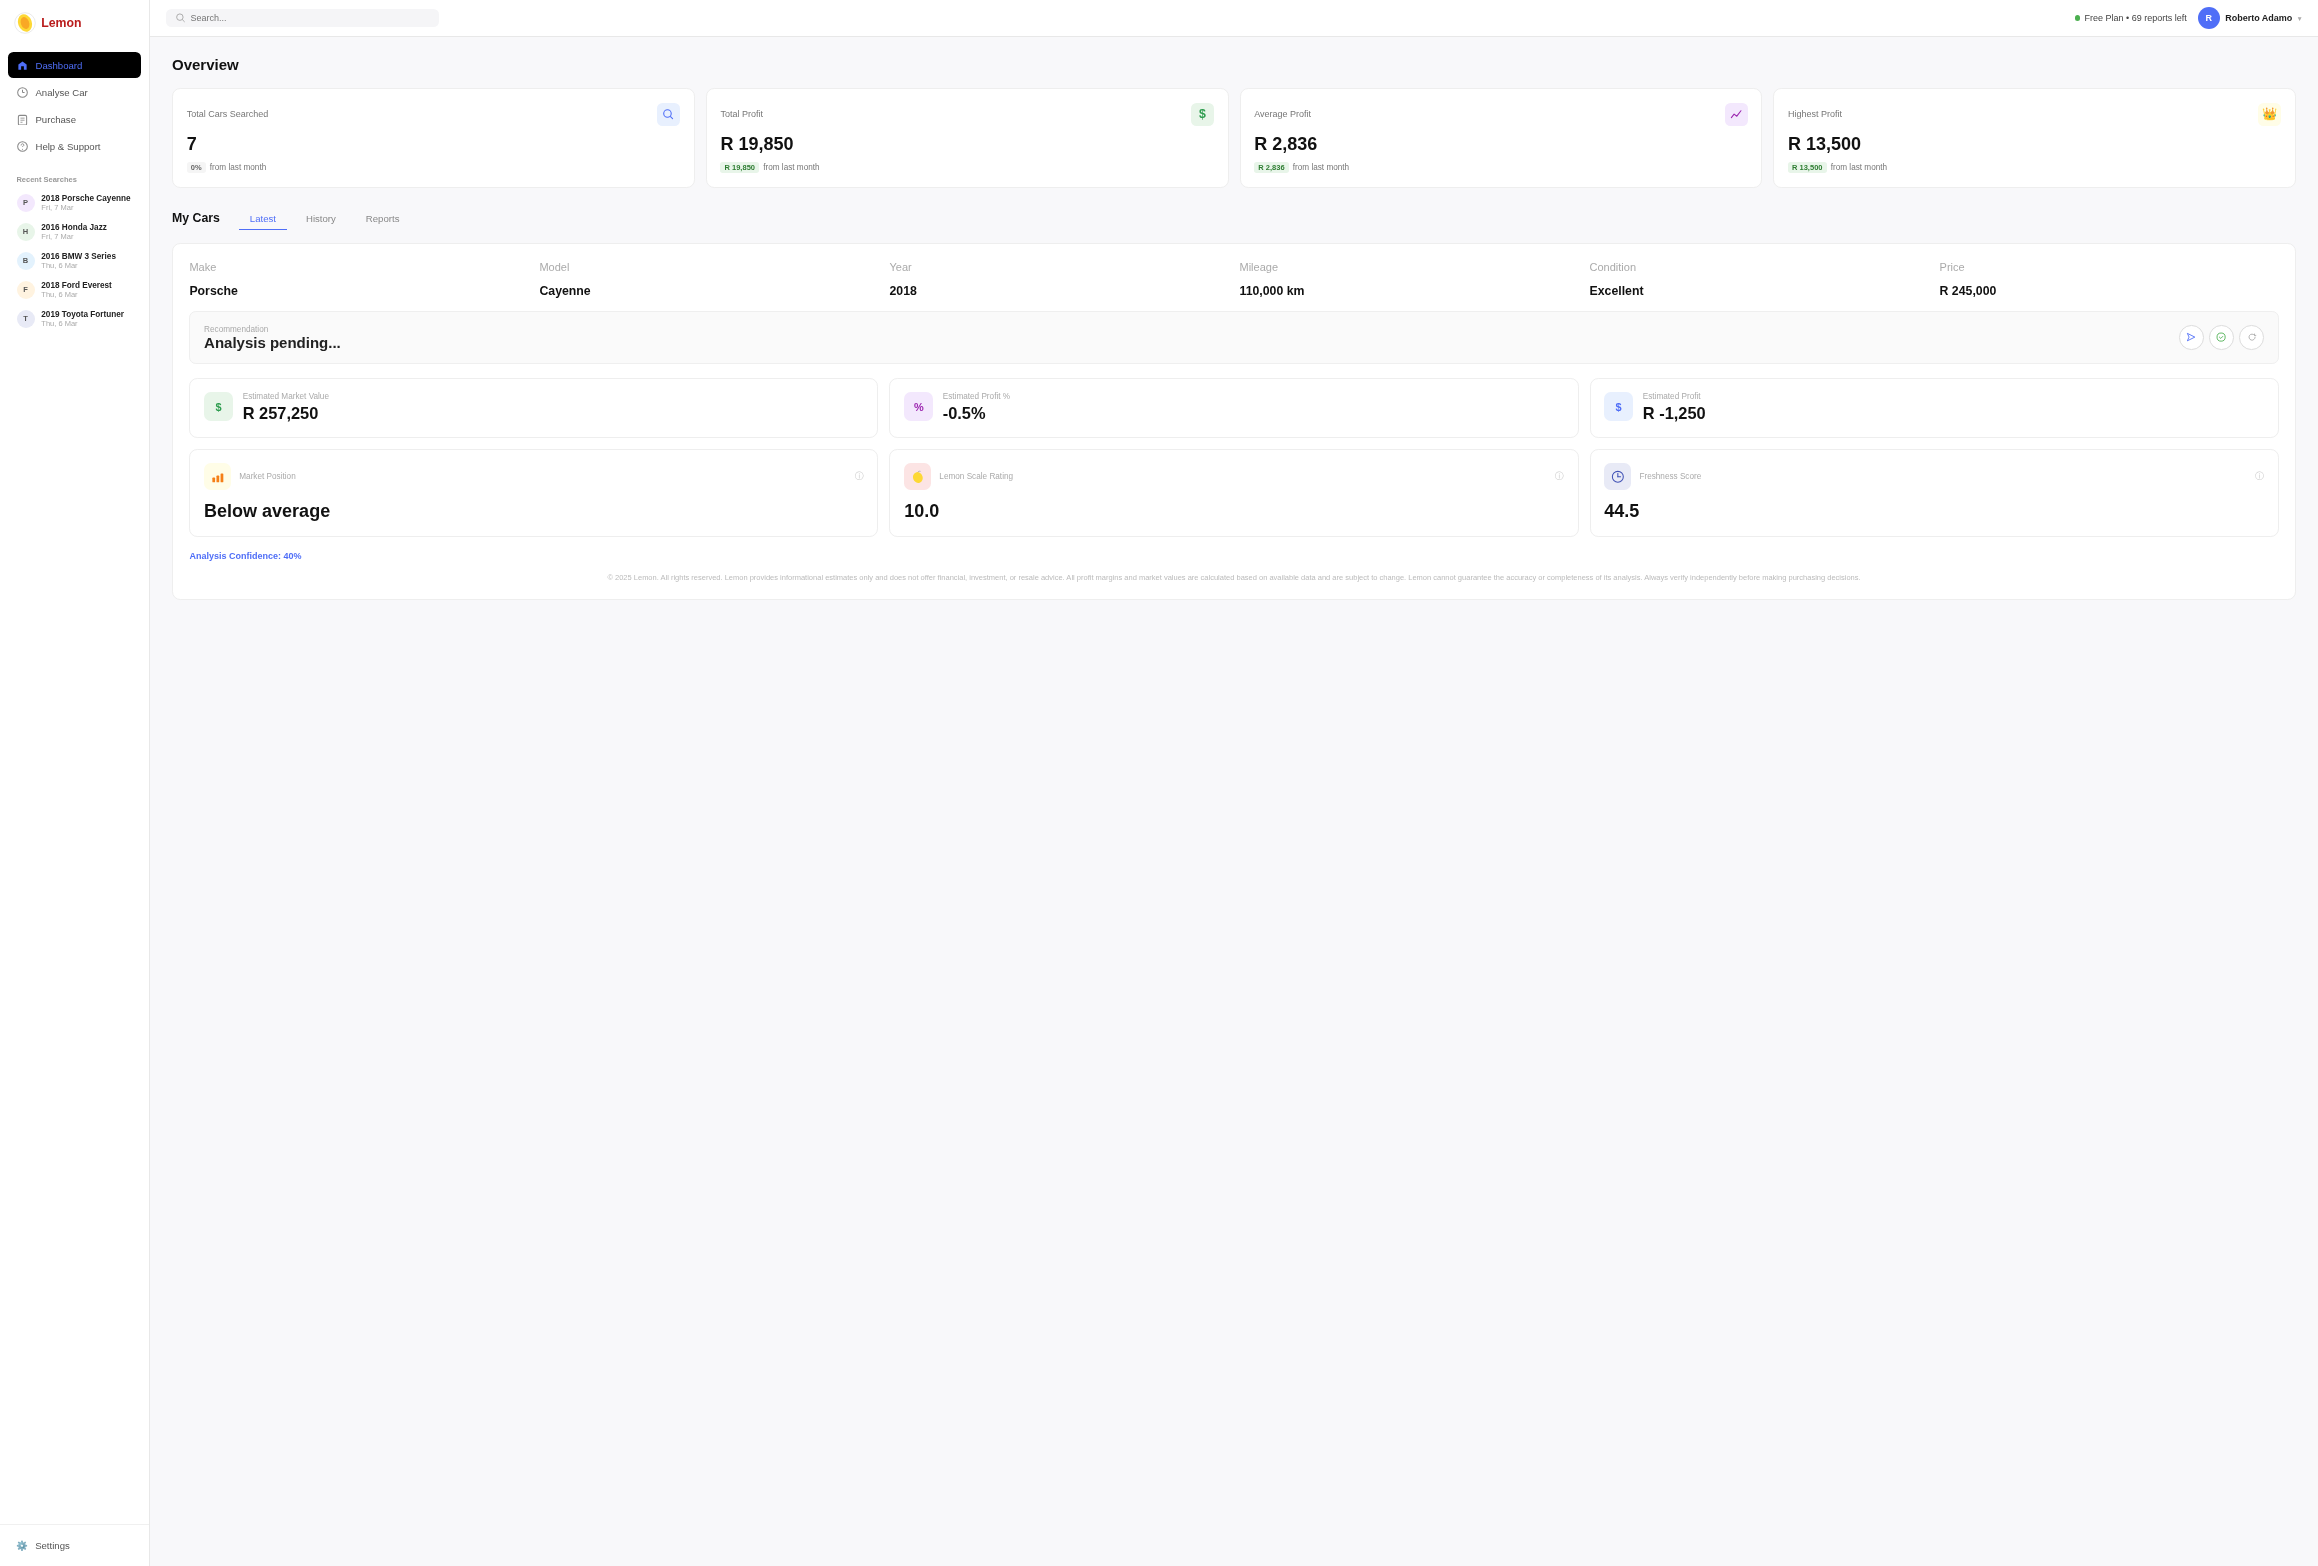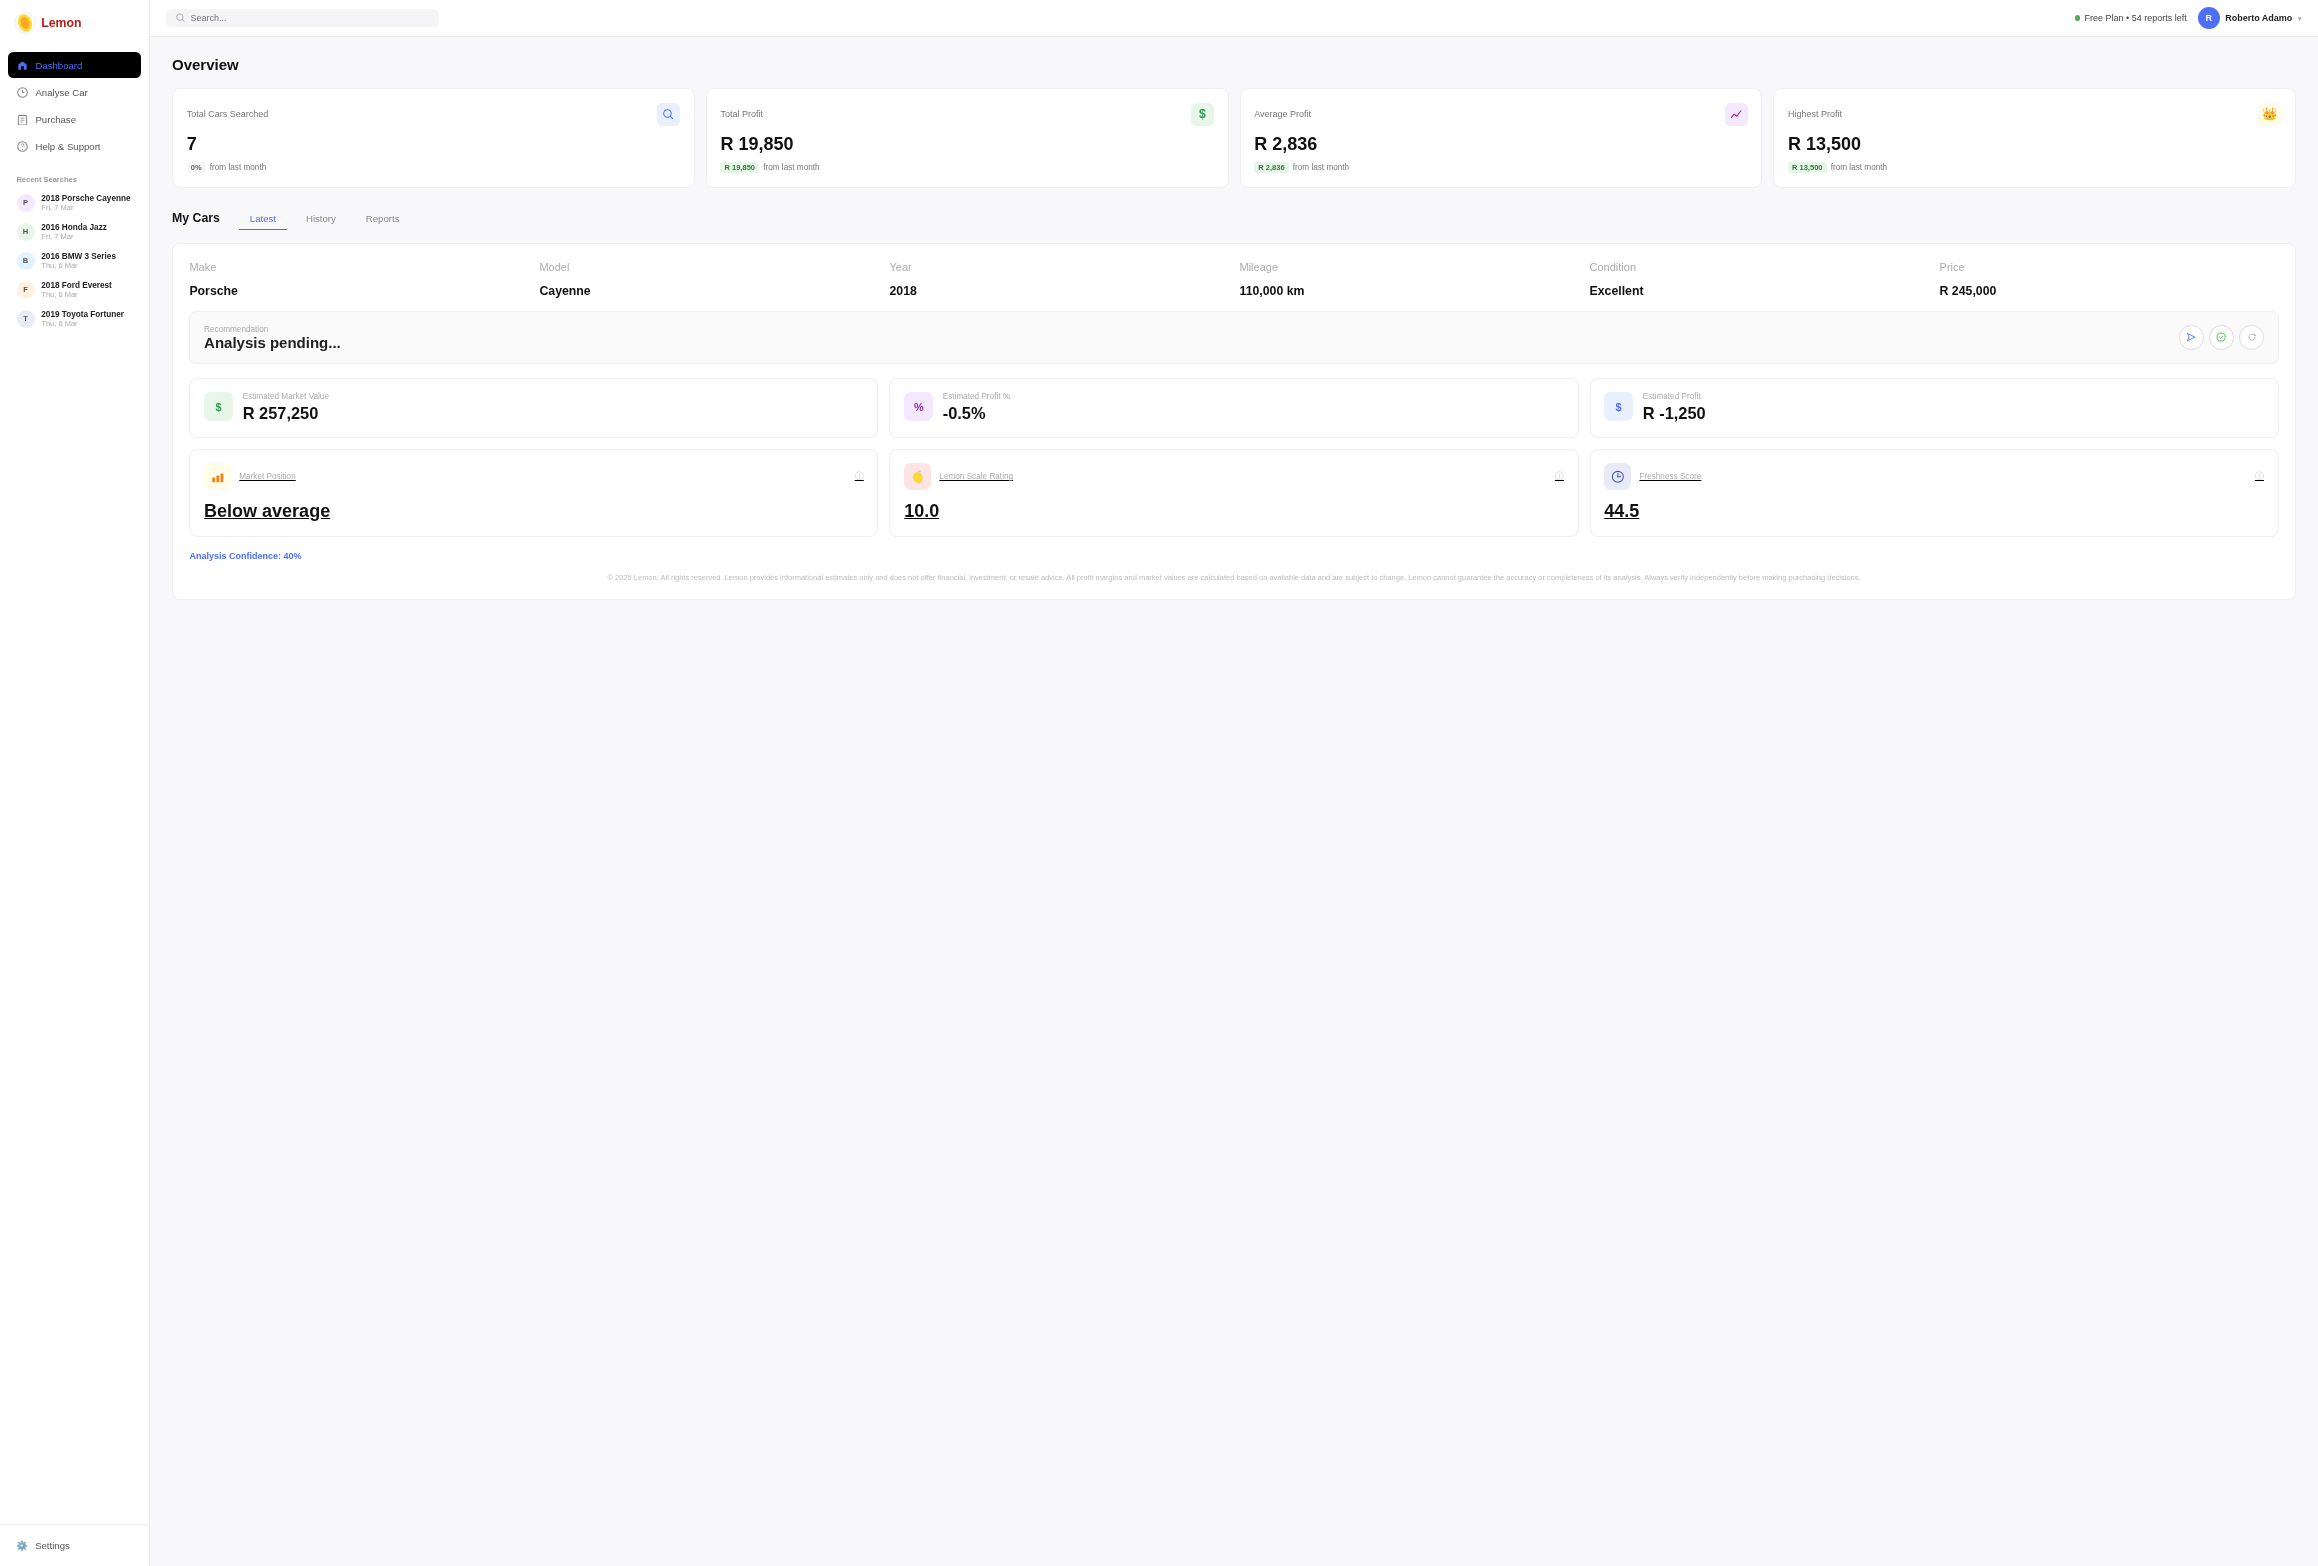--- a/index.html
+++ b/index.html
@@ -315,21 +315,20 @@
     .metric-content { flex: 1; }
     .metric-label { font-size: 8.2px; color: #aaa; margin-bottom: 2.7px; }
     .metric-value { font-size: 16.4px; font-weight: 700; color: #111; }
 
     
     .bottom-metrics {
       display: grid;
       grid-template-columns: repeat(3, 1fr);
       gap: 11px;
       margin-top: 11px;
-      text-decoration: underline;
     }
     .bottom-metric-card {
       background: #fff;
       border-radius: 8.2px;
       border: 0.7px solid #eee;
       padding: 13.7px;
       display: flex;
       flex-direction: column;
     }
     .bm-header {
@@ -487,21 +486,21 @@
     <div class="search-wrap">
       <svg width="9.6" height="9.6" viewBox="0 0 14 14" fill="none">
         <circle cx="6" cy="6" r="5" stroke="#aaa" stroke-width="1.5"></circle>
         <line x1="10" y1="10" x2="13" y2="13" stroke="#aaa" stroke-width="1.5" stroke-linecap="round"></line>
       </svg>
       <input type="text" placeholder="Search..." style="">
     </div>
     <div class="topbar-right">
       <div class="plan-badge">
         <span class="plan-dot"></span>
-        <span>Free Plan • 54 reports left</span>
+        <span>Free Plan • 69 reports left</span>
       </div>
       <div class="user-info">
         <div class="user-avatar">R</div>
         <span class="user-name">Roberto Adamo</span>
         <span style="color:#aaa; font-size:7.5px;">▾</span>
       </div>
     </div>
   </div>
 
   <div class="content">

